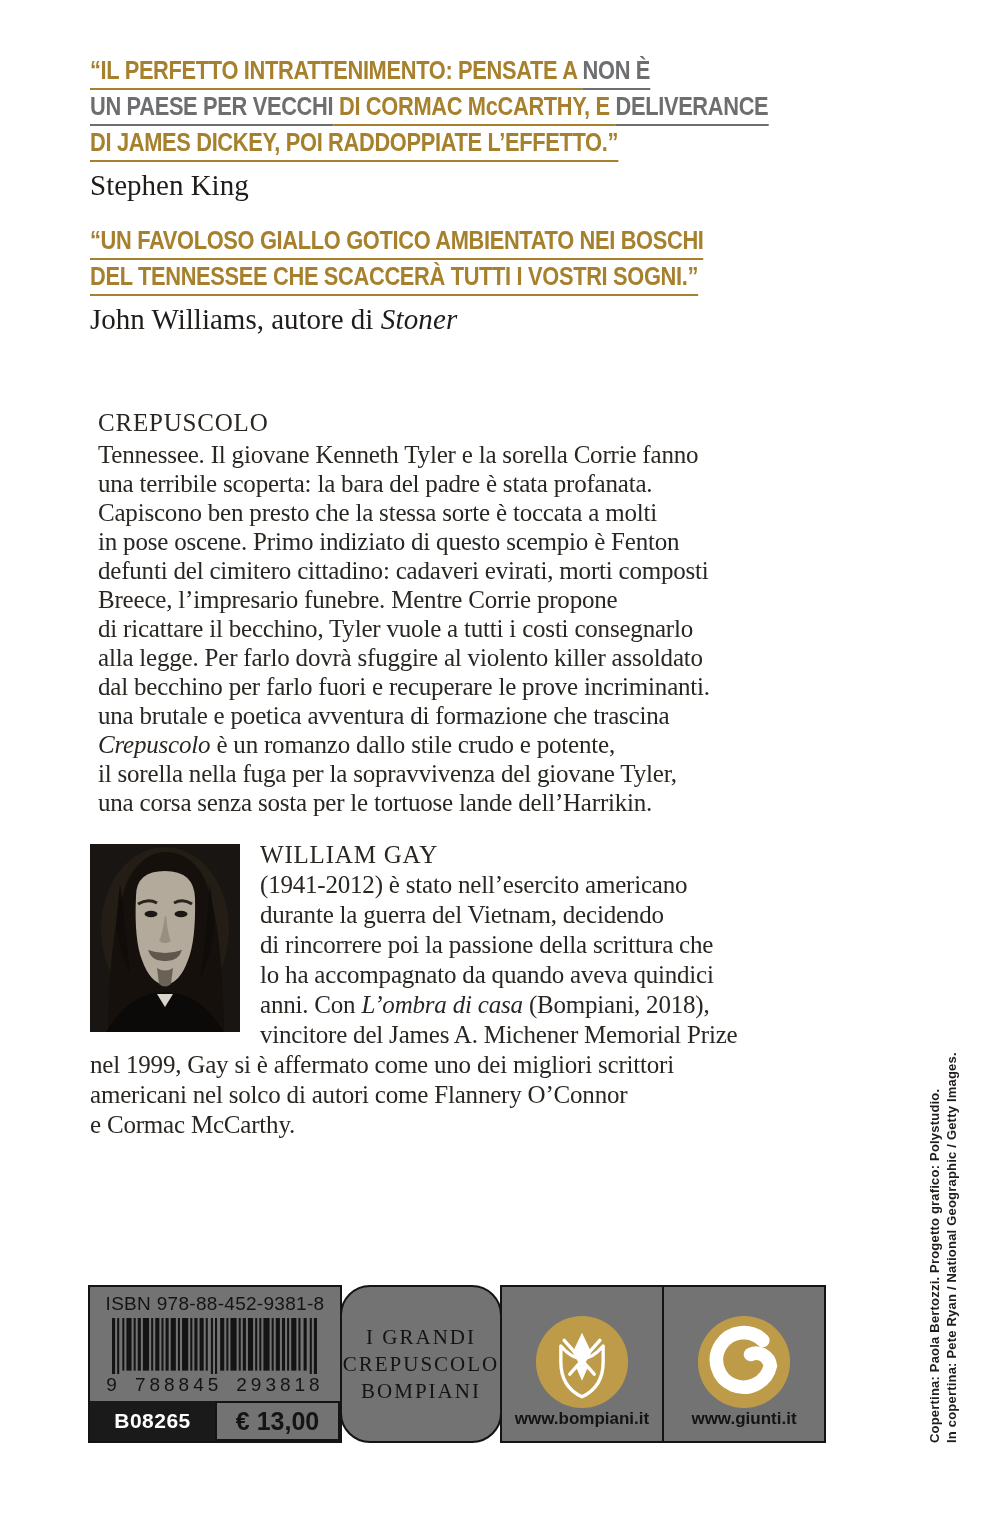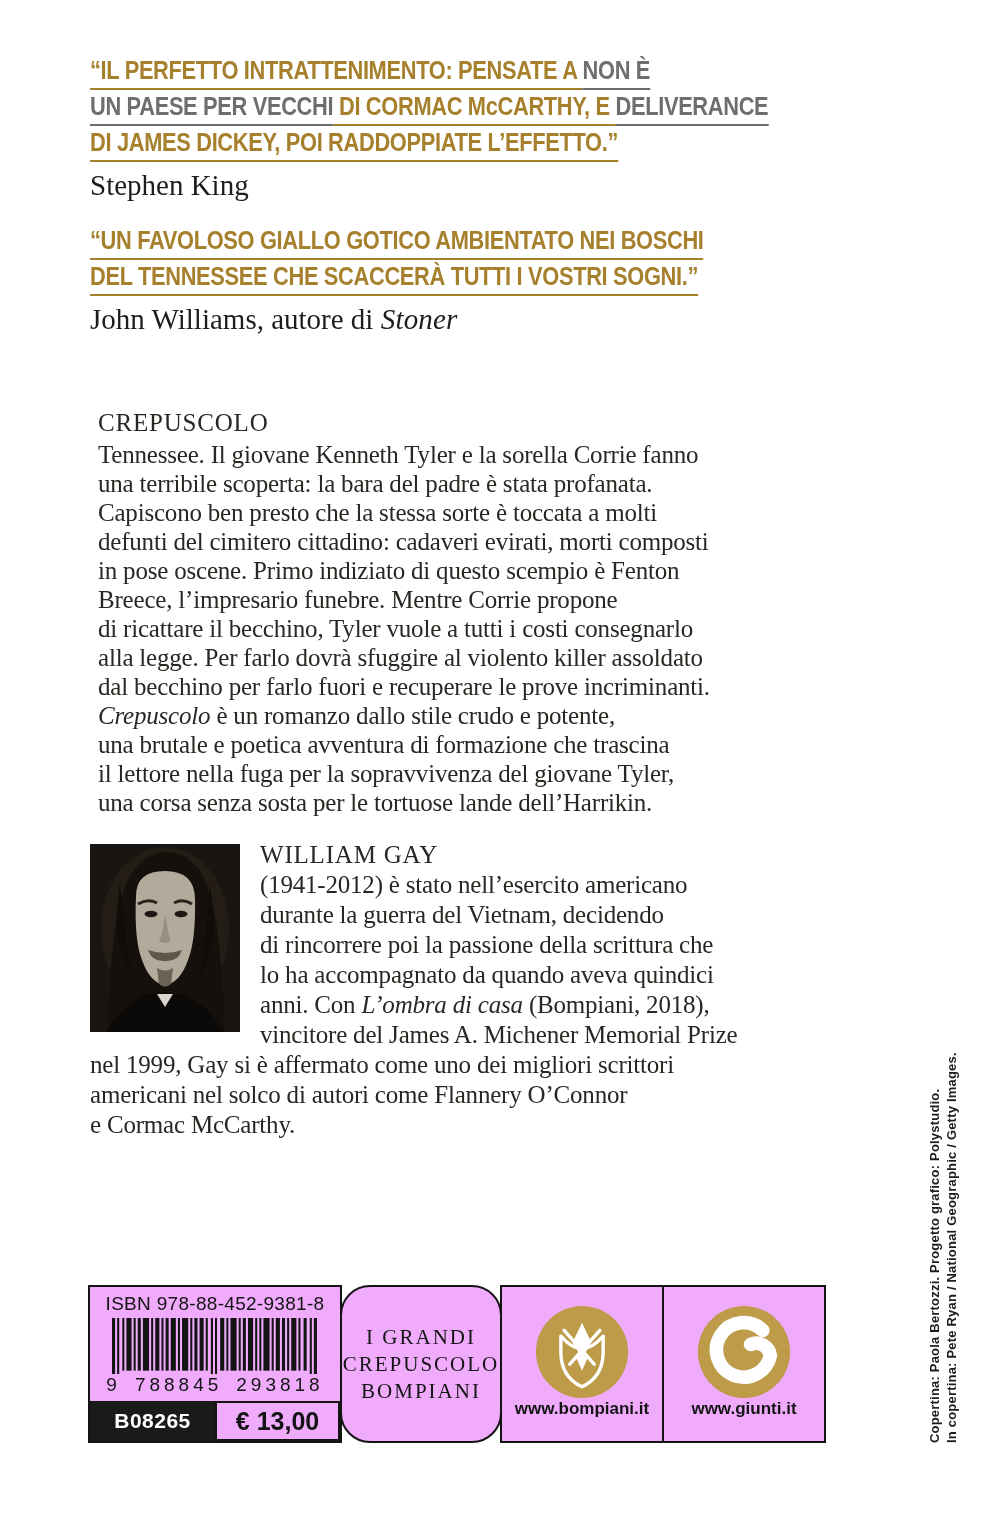--- a/index.html
+++ b/index.html
@@ -29,36 +29,36 @@
       font-size:25px;line-height:30px;letter-spacing:-0.2px;}
   .photo{float:left;width:150px;height:188px;margin:4px 20px 6px 0;background:#181512;}
   .photo svg{display:block;width:100%;height:100%;}
   .author .name{letter-spacing:0.8px;}
   .bio-line{white-space:nowrap;}
 
   
   .footer{position:absolute;left:88px;top:1285px;display:flex;
       font-family:"Liberation Sans",sans-serif;color:#141414;}
   .fbox{border:2px solid #141414;height:158px;box-sizing:border-box;
-      margin-left:-2px;background:#f0abfc;}
+      margin-left:-2px;background:#737373;}
   .fbox1{width:254px;margin-left:0;display:flex;flex-direction:column;}
   .isbn{text-align:center;font-size:19px;letter-spacing:0.3px;padding-top:6px;}
   .bars{display:block;width:206px;height:56px;margin:3px auto 0 auto;}
   .digits{display:flex;justify-content:center;gap:14px;font-size:19px;
       letter-spacing:4px;line-height:20px;margin-top:1px;}
   .code-row{display:flex;margin-top:auto;height:40px;text-align:center;}
   .code{background:var(--code_bg);color:#fff;width:50%;display:flex;
       align-items:center;justify-content:center;font-weight:700;font-size:21px;letter-spacing:0.5px;}
   .price{width:50%;box-sizing:border-box;border:2px solid #141414;display:flex;
       align-items:center;justify-content:center;font-weight:700;font-size:25px;}
   .fbox2{width:162px;display:flex;flex-direction:column;align-items:center;
       justify-content:center;font-family:"Liberation Serif",serif;font-size:21px;
       letter-spacing:2px;line-height:27px;border-radius:30px;}
   .flogo{width:164px;display:flex;flex-direction:column;align-items:center;
-      justify-content:flex-start;padding:18px 0 12px 0;box-sizing:border-box;}
+      justify-content:flex-end;padding:18px 0 12px 0;box-sizing:border-box;}
   .flogo svg{width:94px;height:94px;display:block;}
   .url{font-weight:700;font-size:17px;color:#141414;}
 
   
   .credit{position:absolute;white-space:nowrap;font-family:"Liberation Sans",sans-serif;
       font-weight:700;font-size:13px;letter-spacing:0.2px;color:#1f1c1a;
       transform:rotate(-90deg);transform-origin:0 100%;line-height:15px;}
   .c1{left:959px;top:1428px;}
   .c2{left:942px;top:1428px;}
 </style>
@@ -80,29 +80,29 @@
       </div>
     <div class="attr">John Williams, autore di <i>Stoner</i></div>
   </section>
 
   <section class="synopsis">
     <div class="title">CREPUSCOLO</div>
     <div>
         <div class="syn-line">Tennessee. Il giovane Kenneth Tyler e la sorella Corrie fanno</div>
         <div class="syn-line">una terribile scoperta: la bara del padre è stata profanata.</div>
         <div class="syn-line">Capiscono ben presto che la stessa sorte è toccata a molti</div>
+        <div class="syn-line">in pose oscene. Primo indiziato di questo scempio è Fenton</div>
         <div class="syn-line">defunti del cimitero cittadino: cadaveri evirati, morti composti</div>
-        <div class="syn-line">in pose oscene. Primo indiziato di questo scempio è Fenton</div>
         <div class="syn-line">Breece, l’impresario funebre. Mentre Corrie propone</div>
         <div class="syn-line">di ricattare il becchino, Tyler vuole a tutti i costi consegnarlo</div>
         <div class="syn-line">alla legge. Per farlo dovrà sfuggire al violento killer assoldato</div>
         <div class="syn-line">dal becchino per farlo fuori e recuperare le prove incriminanti.</div>
+        <div class="syn-line">una brutale e poetica avventura di formazione che trascina</div>
         <div class="syn-line"><i>Crepuscolo</i> è un romanzo dallo stile crudo e potente,</div>
-        <div class="syn-line">una brutale e poetica avventura di formazione che trascina</div>
-        <div class="syn-line">il lettore nella fuga per la sopravvivenza del giovane Tyler,</div>
+        <div class="syn-line">il sorella nella fuga per la sopravvivenza del giovane Tyler,</div>
         <div class="syn-line">una corsa senza sosta per le tortuose lande dell’Harrikin.</div>
       </div>
   </section>
 
   <section class="author">
     <div class="photo">
       <svg viewBox="0 0 150 188" preserveAspectRatio="none">
         <rect width="150" height="188" fill="#181512"></rect>
         <ellipse cx="75" cy="85" rx="64" ry="82" fill="#241d16"></ellipse>
         <path d="M18 188 Q20 70 40 32 Q55 8 75 8 Q98 8 112 30 Q132 66 134 188 Z" fill="#15100c"></path>

